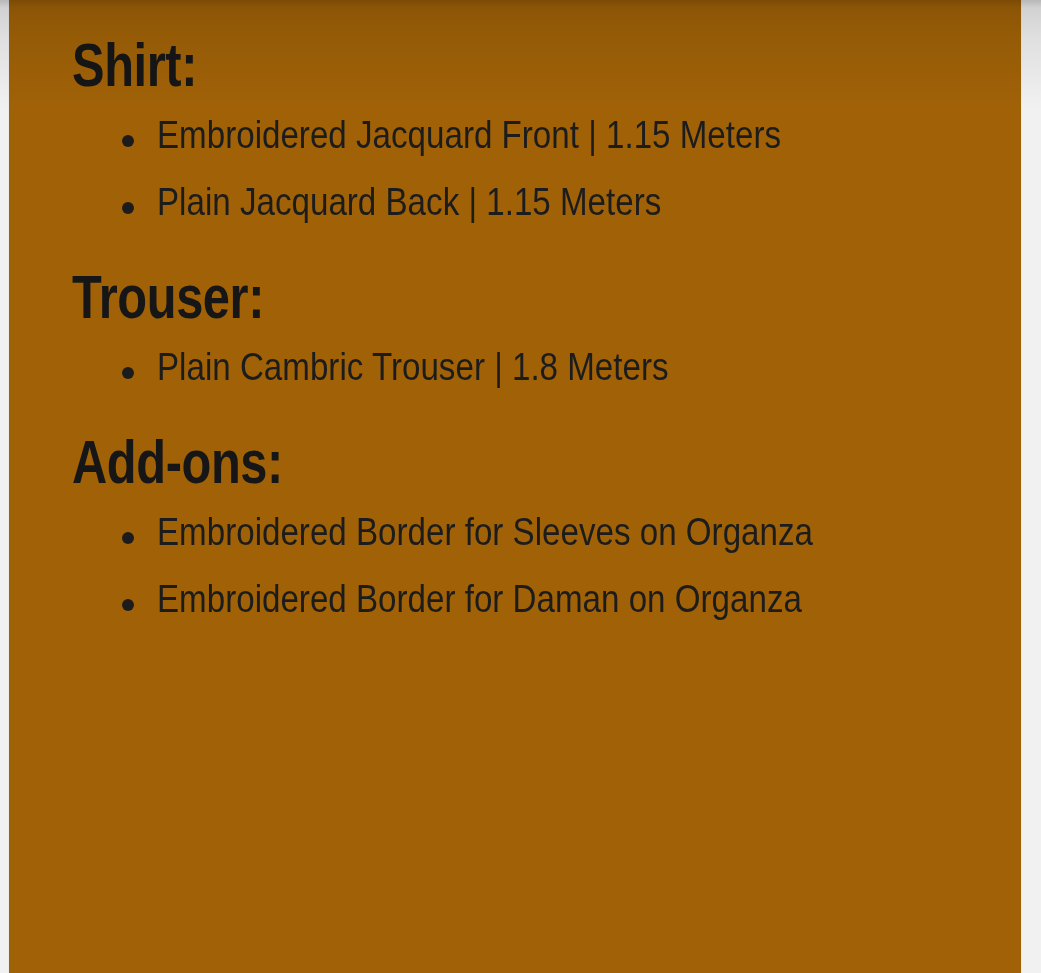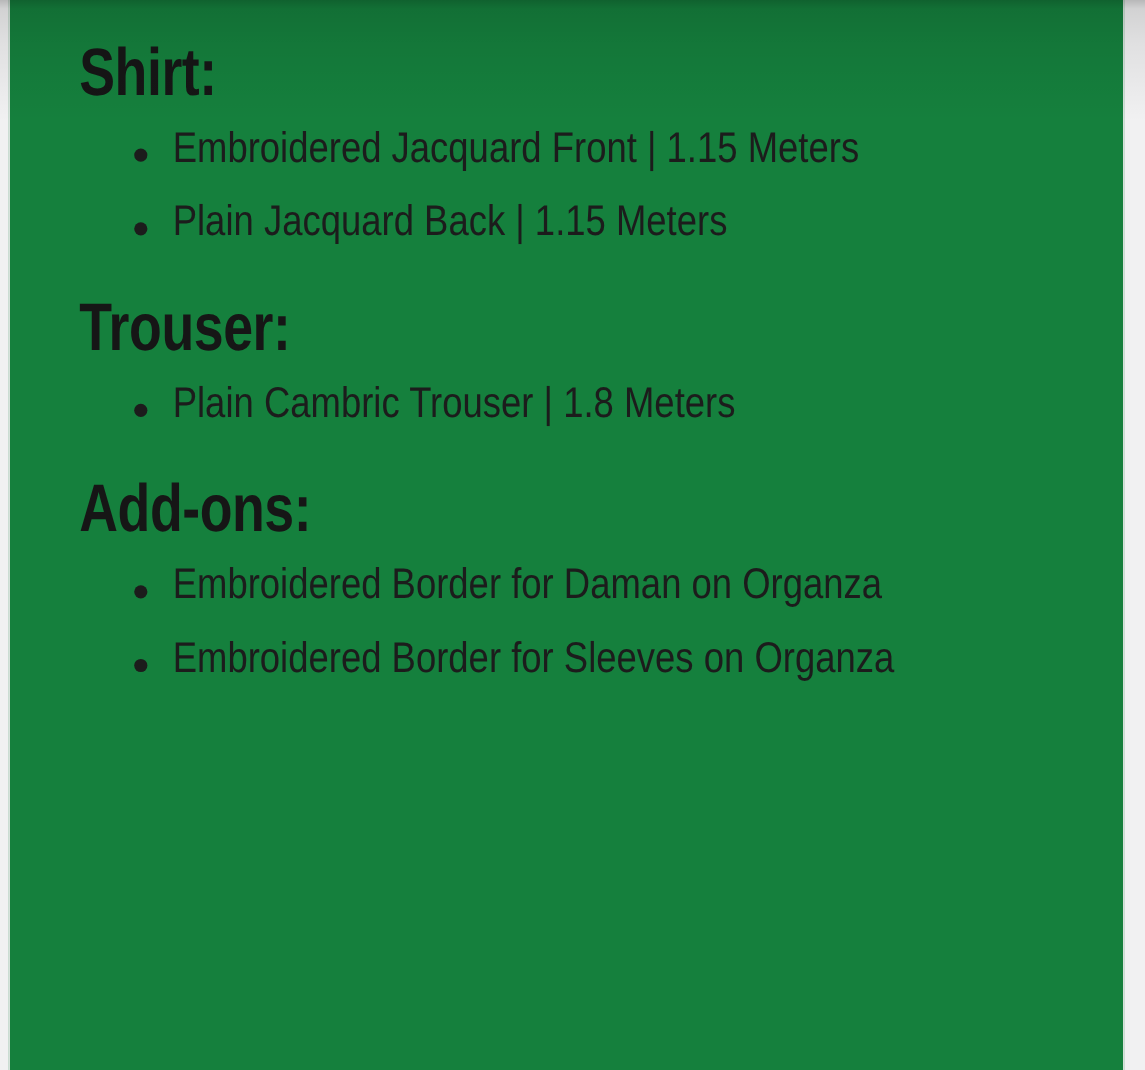--- a/index.html
+++ b/index.html
@@ -13,21 +13,21 @@
     background: #f1f1f2;
     font-family: "Liberation Sans", sans-serif;
     overflow: hidden;
   }
   .content-area {
     position: absolute;
     left: 8px;
     top: 0;
     width: 1014px;
     height: 973px;
-    background: #15803d;
+    background: #a16207;
     border-left: 1px solid #ececec;
     border-right: 1px solid #ececec;
     box-sizing: border-box;
   }
   
   .top-shade {
     position: absolute;
     left: 0;
     top: 0;
     width: 1041px;
@@ -121,25 +121,25 @@
         </li>
       </ul>
     </section>
 
 
     <section class="spec-section">
       <h2 class="spec-heading"><span class="squeeze-h">Add-ons:</span></h2>
       <ul class="spec-list">
         <li class="spec-item">
           <span class="dot"></span>
-          <span class="squeeze-b">Embroidered Border for Daman on Organza</span>
+          <span class="squeeze-b">Embroidered Border for Sleeves on Organza</span>
         </li>
         <li class="spec-item">
           <span class="dot"></span>
-          <span class="squeeze-b">Embroidered Border for Sleeves on Organza</span>
+          <span class="squeeze-b">Embroidered Border for Daman on Organza</span>
         </li>
       </ul>
     </section>
 
   </div>
 </div>
 
 <div class="top-shade"></div>
 
 </body></html>

